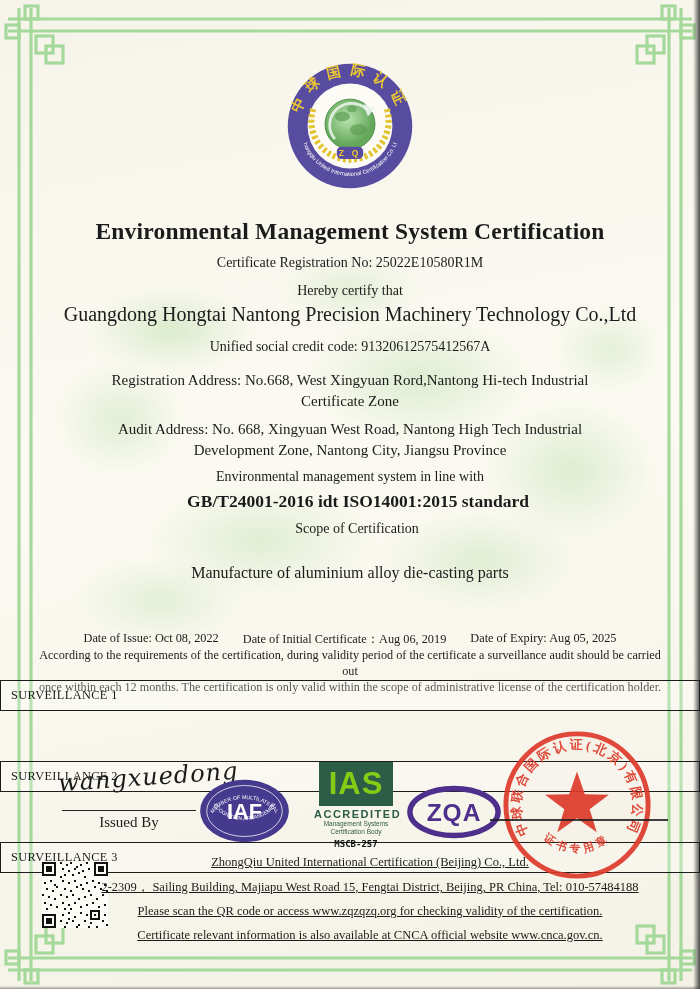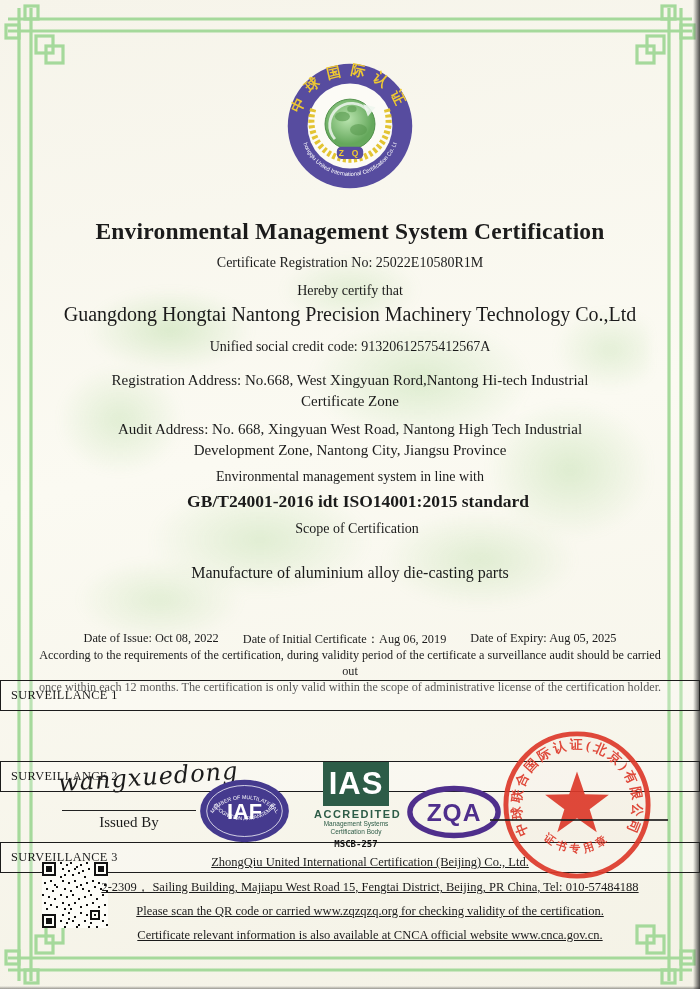--- a/index.html
+++ b/index.html
@@ -39,21 +39,21 @@
   .dates{top:631px;display:flex;justify-content:center;gap:24px;font-size:12.3px;}
   .validity{top:647px;left:30px;right:30px;text-align:center;font-size:12.2px;line-height:1.32;}
   .surv-row{top:680px;left:0;right:0;display:flex;justify-content:center;gap:50px;flex-direction:column;}
   .surv-box{border:1.6px solid #1c1c1c;padding:7px 10px;font-size:12.3px;letter-spacing:.4px;background:rgba(255,255,255,.25);}
   .sig-name{top:764px;left:58px;width:150px;text-align:center;font-size:24px;font-style:italic;
             letter-spacing:1px;font-family:"DejaVu Serif",serif;transform:rotate(-4deg);}
   .sig-line{top:810px;left:62px;width:134px;border-top:1.8px solid #222;height:0;}
   .sig-label{top:814px;left:62px;width:134px;text-align:center;font-size:15px;}
   .iaf{left:197px;top:777px;}
   .ias{left:314px;top:762px;width:84px;text-align:center;font-family:"Liberation Sans",sans-serif;}
-  .ias-sq{width:66px;height:44px;margin:0 auto;background:#2d5c47;color:#ffffff;font-weight:bold;
+  .ias-sq{width:74px;height:44px;margin:0 auto;background:#2d5c47;color:#84cc16;font-weight:bold;
           font-size:31px;line-height:44px;letter-spacing:1px;}
   .ias-acc{color:#2d5c47;font-weight:bold;font-size:11px;letter-spacing:1.5px;margin-top:2px;}
   .ias-sub{font-size:6.5px;color:#2d5c47;line-height:1.2;}
   .ias-code{font-size:9px;color:#111;font-weight:bold;margin-top:3px;font-family:"DejaVu Sans Mono",monospace;}
   .zqa{left:405px;top:782px;}
   .seal{left:498px;top:726px;opacity:.92;pointer-events:none;z-index:5;}
   .seal-line{top:819px;left:490px;width:178px;height:2px;background:#1f1f1f;opacity:.85;z-index:6;}
   .footer{font-size:12.5px;left:55px;right:15px;text-align:center;text-decoration:underline;}
   .f1{top:855px;} .f2{top:879px;} .f3{top:904px;} .f4{top:928px;}
   .qr{left:42px;top:862px;}
@@ -218,18 +218,18 @@
                M28 22h1v1h-1z M31 21h1v1h-1z M11 23h1v1h-1z M14 23h1v1h-1z
                M10 26h1v1h-1z M13 25h1v1h-1z M16 27h1v1h-1z M19 25h1v1h-1z M22 26h1v1h-1z M28 25h1v1h-1z
                M31 26h1v1h-1z M9 29h1v1h-1z M12 30h1v1h-1z M15 29h1v1h-1z M18 31h1v1h-1z M21 29h1v1h-1z
                M24 30h1v1h-1z M27 32h1v1h-1z M30 29h1v1h-1z M13 28h1v1h-1z M32 31h1v1h-1z M11 32h1v1h-1z
                M17 32h1v1h-1z M23 32h1v1h-1z"></path>
     </g>
   </svg>
 
   <div class="abs footer f1">ZhongQiu United International Certification (Beijing) Co., Ltd.</div>
   <div class="abs footer f2">2-2309， Sailing Building, Majiapu West Road 15, Fengtai District, Beijing, PR China, Tel: 010-57484188</div>
-  <div class="abs footer f3">Please scan the QR code or carried www.zqzqzq.org for checking validity of the certification.</div>
+  <div class="abs footer f3">Please scan the QR code or access www.zqzqzq.org for checking validity of the certification.</div>
   <div class="abs footer f4">Certificate relevant information is also available at CNCA official website www.cnca.gov.cn.</div>
 
   <div class="abs edge-right"></div>
   <div class="abs edge-bottom"></div>
 </div>
 
 </body></html>

